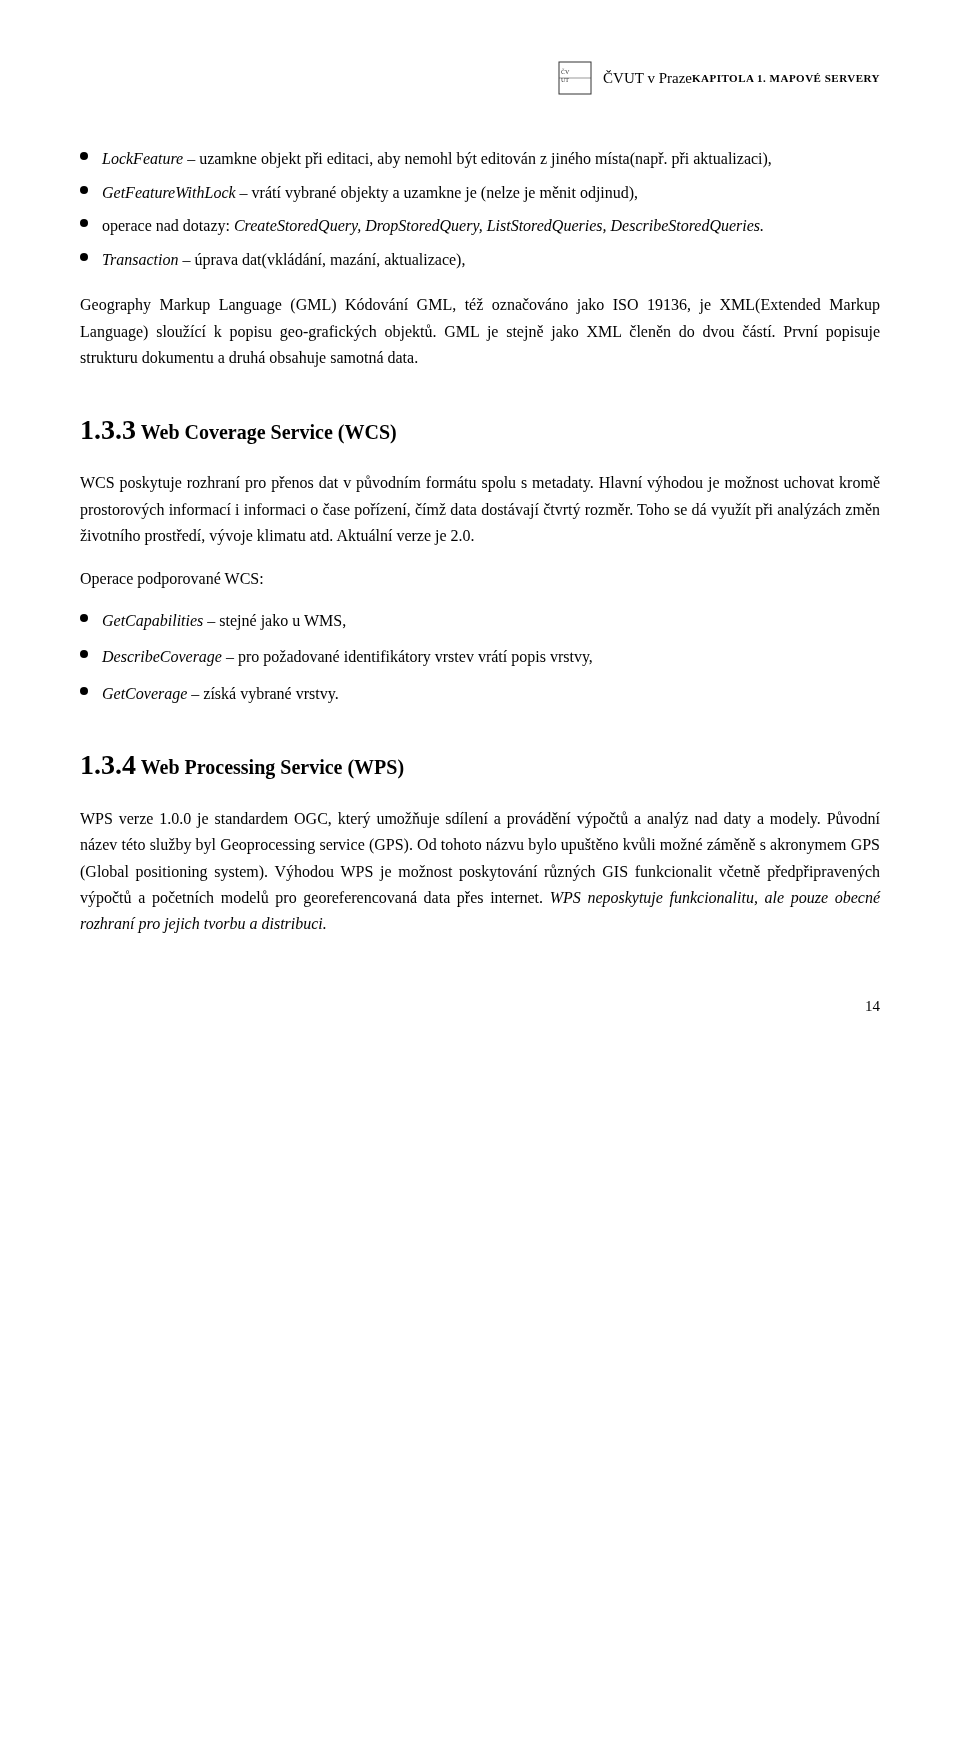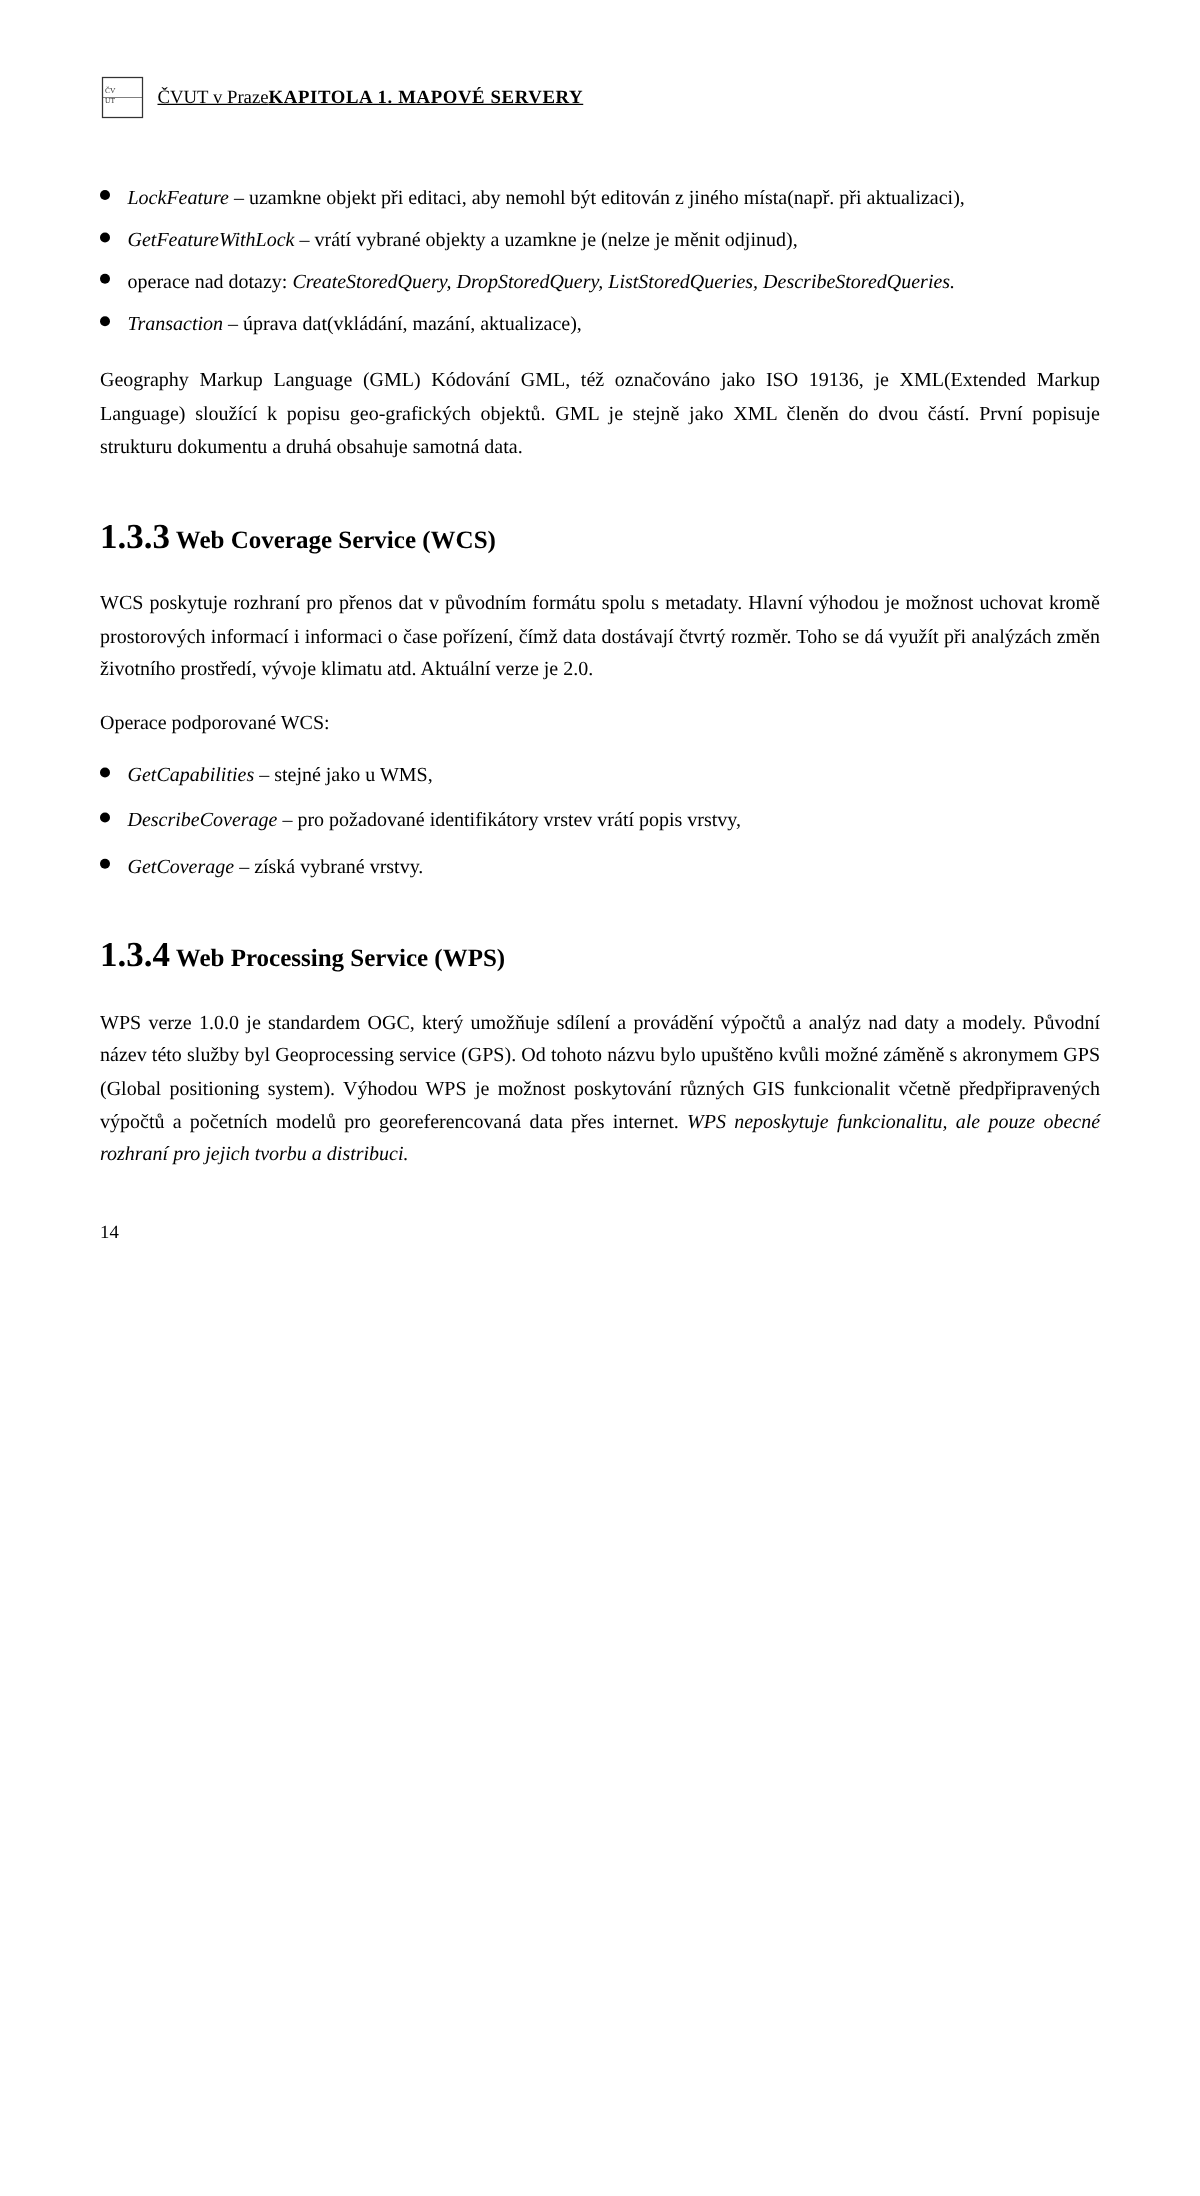--- a/index.html
+++ b/index.html
@@ -19,46 +19,45 @@
 
     .page {
       width: 960px;
       min-height: 1757px;
       padding: 60px 80px 60px 80px;
       position: relative;
     }
 
     .header {
       display: flex;
-      justify-content: flex-start;
+      justify-content: flex-end;
       align-items: center;
       margin-bottom: 40px;
       padding-bottom: 10px;
-      text-decoration: underline;
     }
 
     .header-left {
       display: flex;
       align-items: center;
       gap: 10px;
       font-size: 15px;
     }
 
     .header-logo {
       width: 36px;
       height: 36px;
     }
 
     .header-title {
       font-size: 15px;
       font-weight: normal;
     }
 
     .header-chapter {
-      font-size: 15px;
+      font-size: 11px;
       font-weight: bold;
       text-transform: uppercase;
       letter-spacing: 0.5px;
     }
 
     .content {
       line-height: 1.6;
       margin-top: 32px;
     }
 
@@ -109,22 +108,22 @@
       margin-top: 36px;
       margin-bottom: 18px;
     }
 
     .section-number {
       font-size: 28px;
       font-weight: bold;
     }
 
     .page-number {
-      text-align: left;
-      margin-top: 40px;
+      text-align: right;
+      margin-top: 60px;
       font-size: 15px;
     }
 
     .sub-bullet-list {
       list-style: none;
       margin-top: 12px;
       margin-bottom: 12px;
     }
 
     .sub-bullet-list li {

